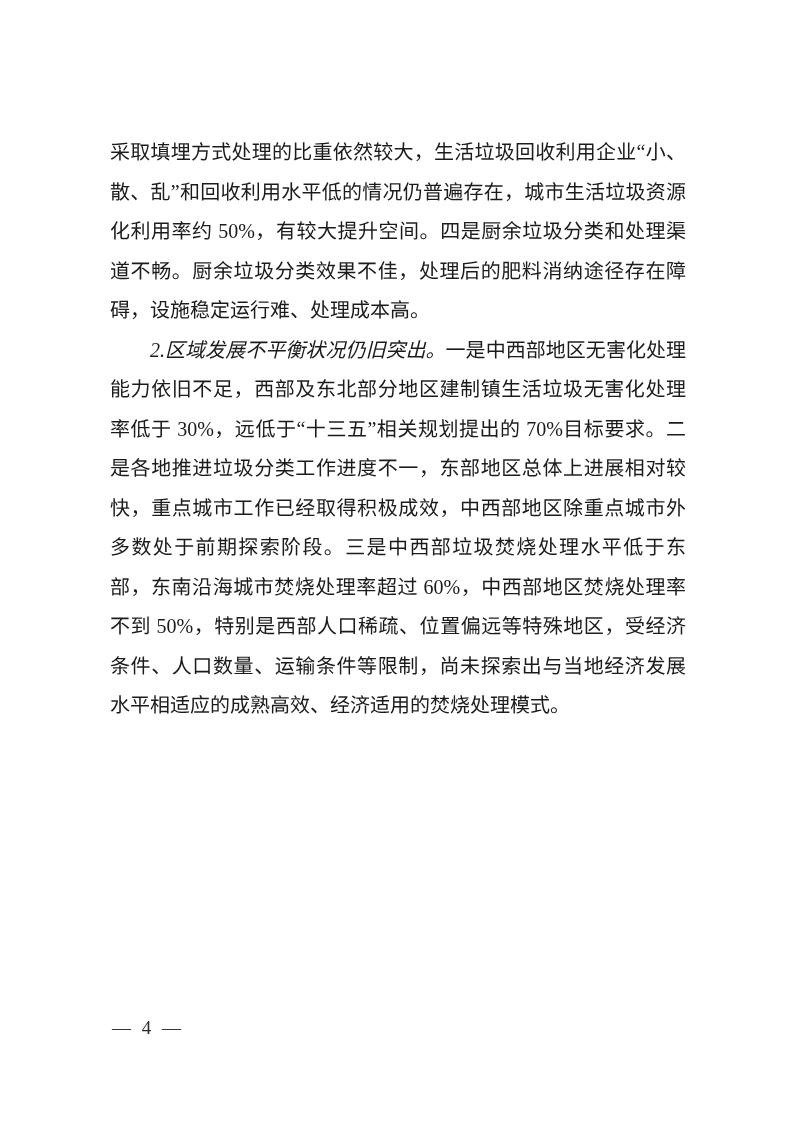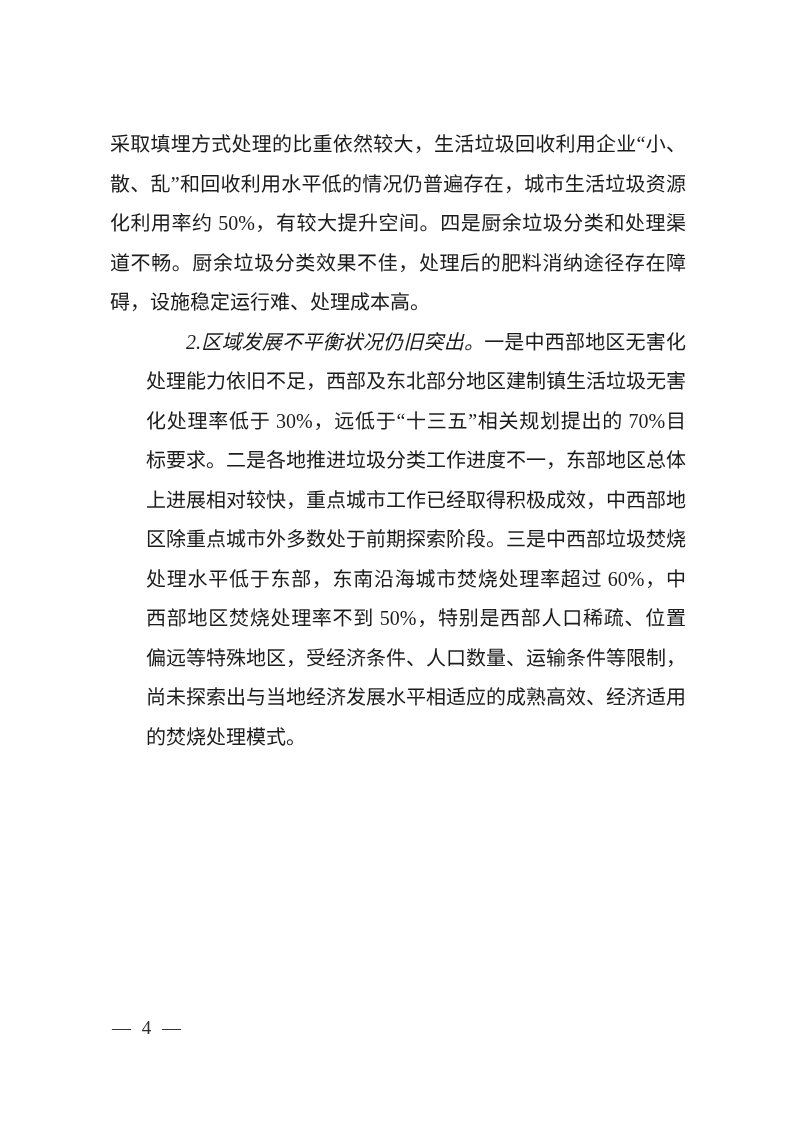--- a/index.html
+++ b/index.html
@@ -11,35 +11,34 @@
     position: relative;
     width: 794px;
     height: 1123px;
     background: #ffffff;
     overflow: hidden;
     font-family: "Liberation Serif", "DejaVu Serif", serif;
   }
   .text-block {
     position: absolute;
     left: 110px;
-    top: 125px;
+    top: 133px;
     width: 576px;
     font-size: 20px;
     line-height: 39.5px;
     color: #1b1b1b;
     text-align: justify;
     text-justify: inter-character;
   }
   .para {
     margin: 0;
     padding: 0;
   }
   .para.indent {
     text-indent: 2em;
-    margin-left: 36px;
   }
   
   .lead {
     font-style: italic;
   }
   .footer {
     position: absolute;
     left: 112px;
     top: 1016px;
     font-size: 19px;

